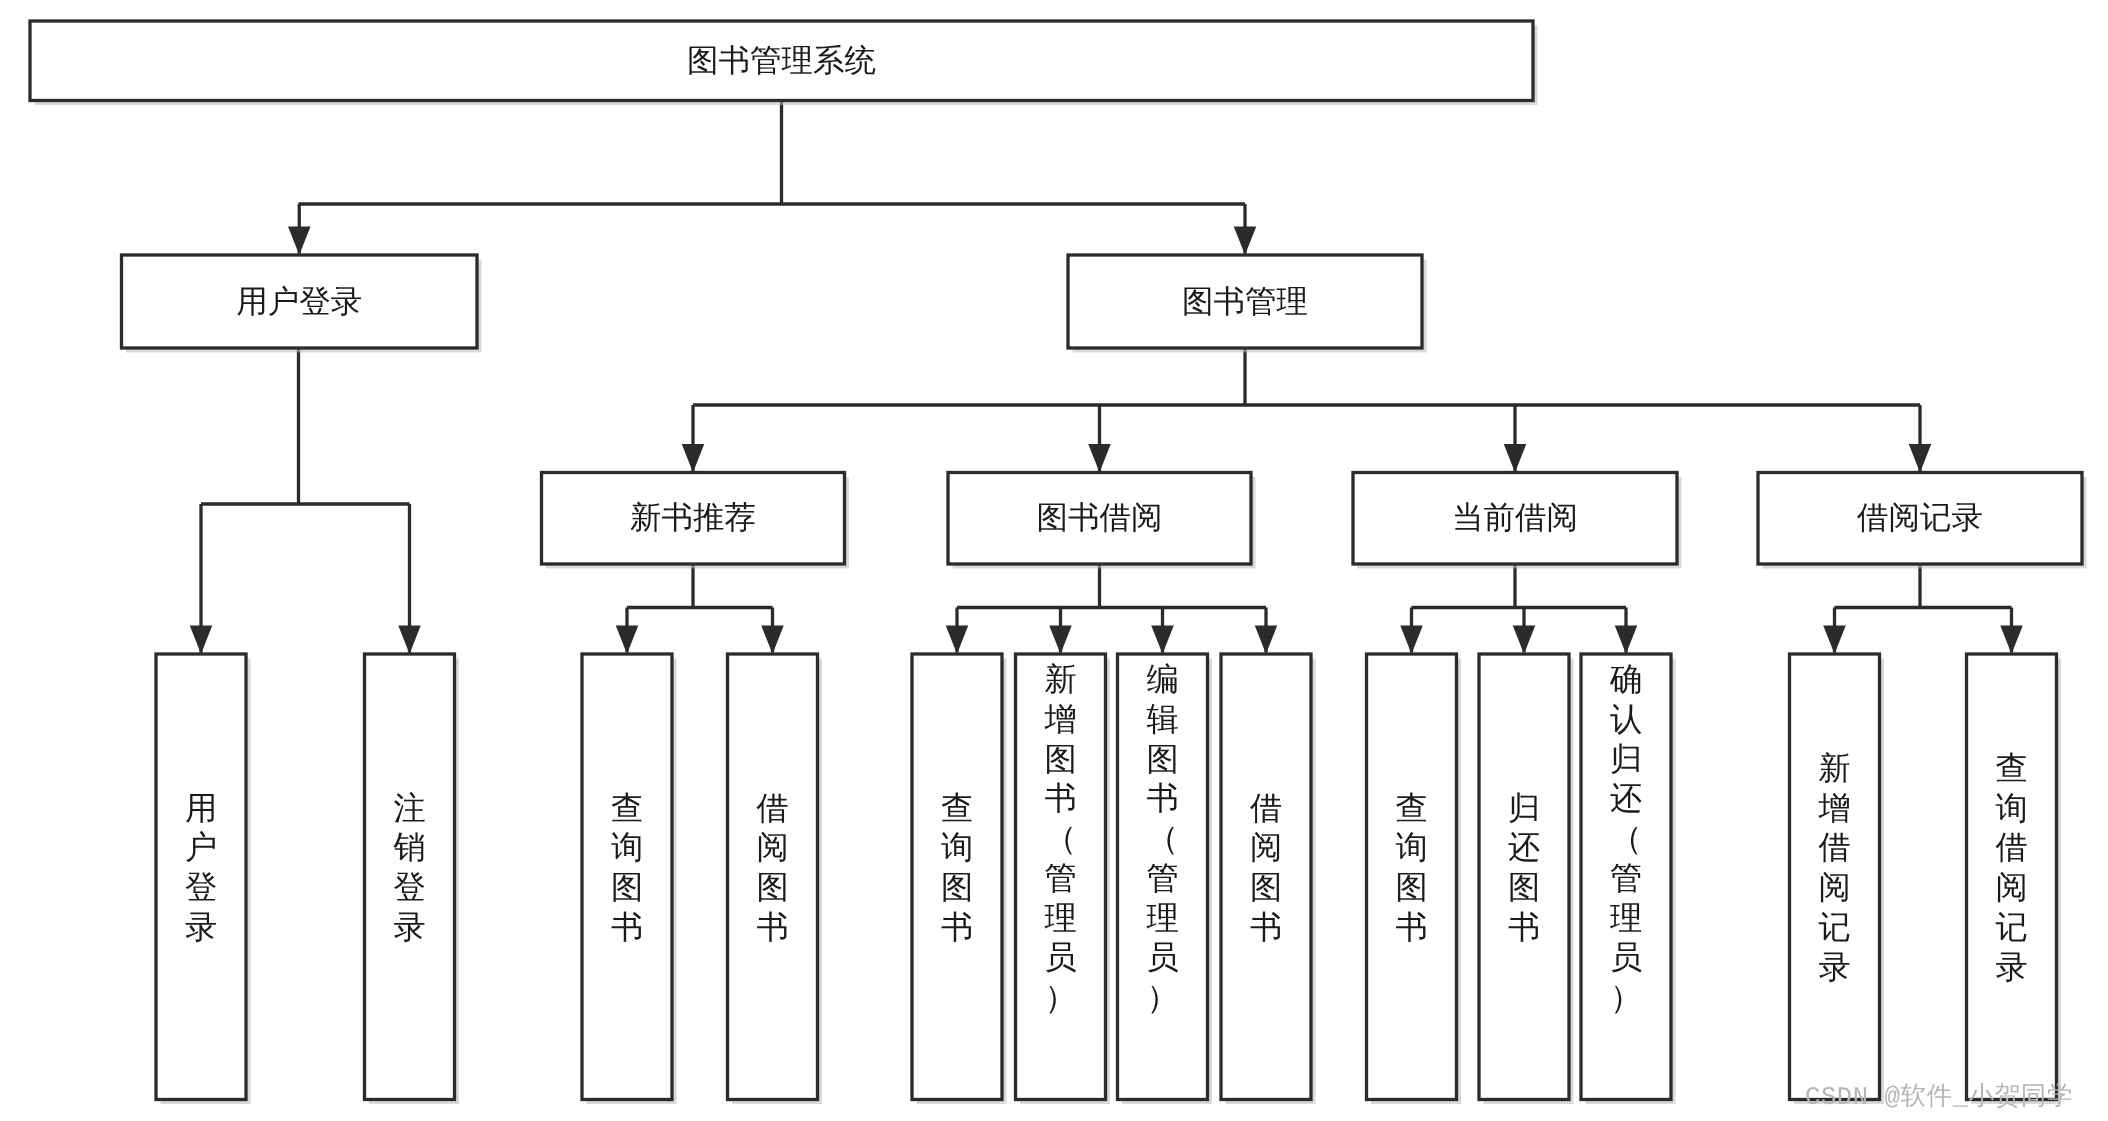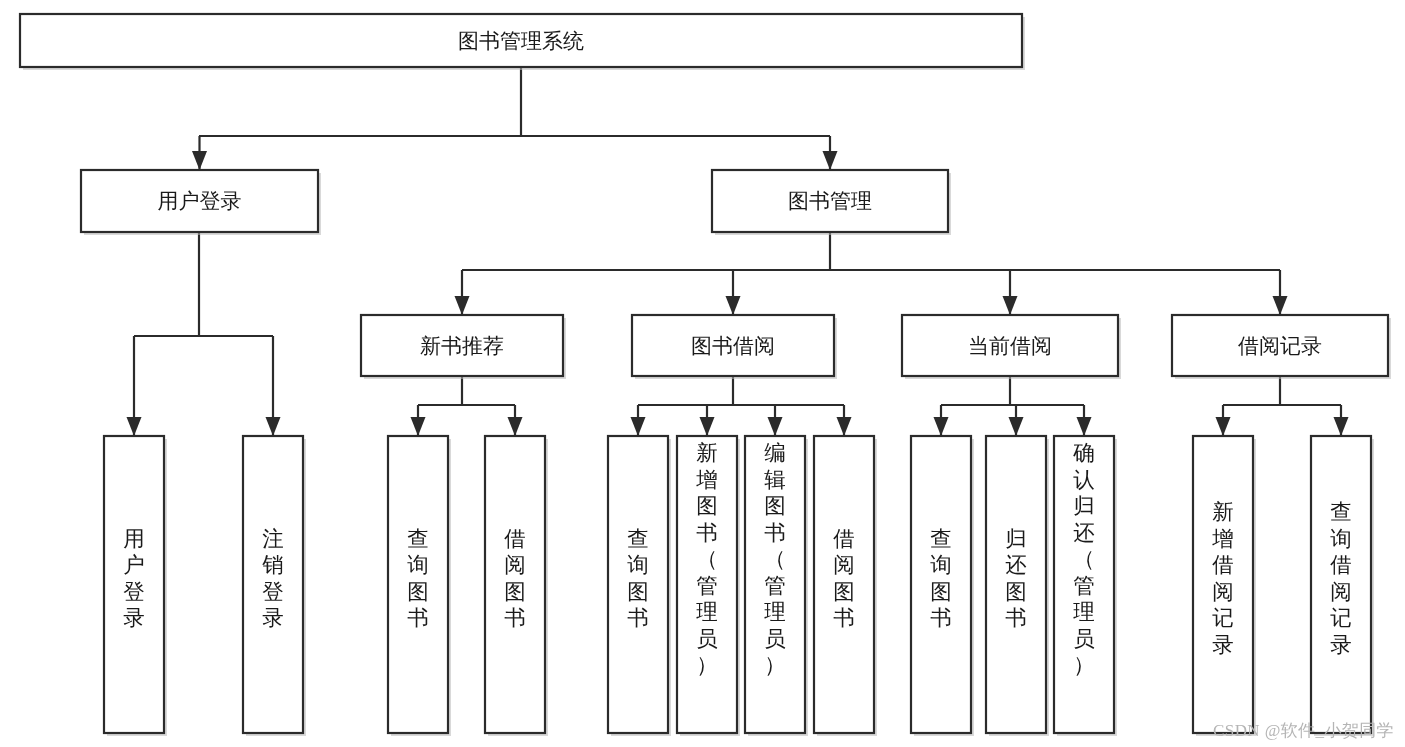--- a/index.html
+++ b/index.html
@@ -44,23 +44,23 @@
   .link {
     stroke: #2b2b2b;
     stroke-width: 2.2;
     fill: none;
   }
   .arrow-head {
     fill: #2b2b2b;
   }
   .watermark {
     position: absolute;
-    right: 11px;
+    right: 23px;
     bottom: 5px;
-    font-family: Liberation Serif, serif;
+    font-family: Liberation Mono, monospace;
     font-size: 17px;
     color: #b5b5b5;
     letter-spacing: 0.4px;
     white-space: nowrap;
     pointer-events: none;
   }
 </style>
 </head>
 <body>
 

